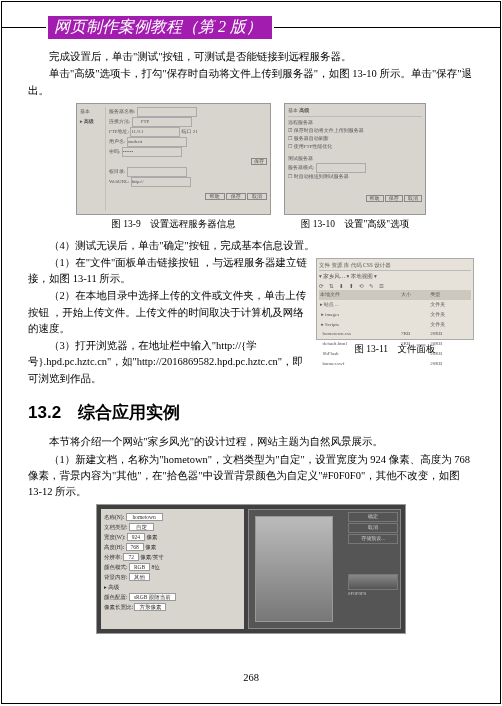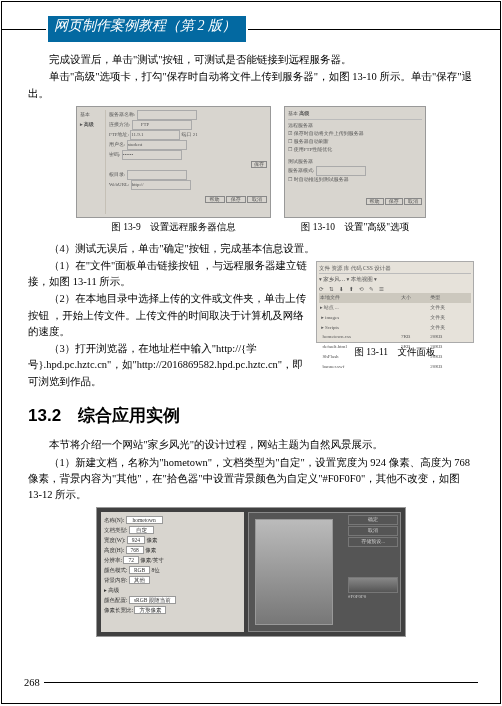--- a/index.html
+++ b/index.html
@@ -1,35 +1,35 @@
 <!DOCTYPE html>
 <html><head>
 <meta charset="utf-8">
 <style>
   * { box-sizing: border-box; }
   body { margin: 0; font-family: "Songti SC", SimSun, serif; width: 502px; height: 706px; background: #fff; color: #000; position: relative; }
   .frame { border: 1.5px solid #000; margin: 1px; height: 703px; padding: 0; position: relative; }
   .hdr { display: flex; align-items: center; margin-top: 14px; }
   .hdr-left { border-bottom: 1px solid #000; width: 44px; margin-right: 2px; }
-  .hdr-title { background: #0369a1; color: #fff; font-size: 14px; padding: 1px 10px 7px 6px; font-style: italic; }
+  .hdr-title { background: #a21caf; color: #fff; font-size: 16px; padding: 1px 10px 1px 6px; font-style: italic; }
   .hdr-right { flex: 1; border-bottom: 1px solid #000; margin-left: 2px; }
   .content { padding: 10px 26px 0 26px; font-size: 10.5px; line-height: 1.55; }
   .para { text-indent: 2em; margin: 0 0 1px 0; }
   .bold { font-weight: bold; }
   .figrow { display: flex; gap: 13px; margin: 4px auto 2px; justify-content: center; }
   .figbox { background: #d8d5cf; border: 1px solid #999; font-size: 6px; color: #555; padding: 3px; }
   .figcap { text-align: center; font-size: 9.5px; margin: 2px 0 4px; }
   .side { float: right; width: 158px; margin: 3px 0 3px 4px; font-size: 8px; }
   .side-panel { background: #e6e2da; border: 1px solid #aaa; height: 82px; padding: 2px; color: #555; font-size: 6px; }
   .section-title { font-size: 17px; font-weight: bold; text-align: left; margin: 12px 0 8px; font-family: SimHei, sans-serif; }
   .sub-title { font-size: 11px; font-weight: bold; margin: 6px 0 3px 2em; }
   .fig-big { background: #404040; border: 1px solid #999; font-size: 6px; color: #ddd; width: 310px; height: 130px; margin: 4px auto 2px; padding: 4px; display: flex; gap: 4px; }
   .dlg { background: #d8d5cf; flex: 1; padding: 3px; color: #444; }
   .prev { background: #555; flex: 1.1; border: 1px solid #888; }
-  .pagenum-line { position: absolute; left: 22px; right: 22px; bottom: 15px; display: flex; align-items: center; gap: 4px; }
+  .pagenum-line { position: absolute; left: 22px; right: 22px; bottom: 15px; display: flex; align-items: center; gap: 4px; flex-direction: column; }
   .pagenum { font-size: 10.5px; }
   .pagenum-rule { flex: 1; border-bottom: 1px solid #000; }
 </style>
 </head>
 <body>
 
 <div class="frame">
   <div class="hdr">
     <div class="hdr-left"></div>
     <div class="hdr-title">网页制作案例教程（第 2 版）</div>

